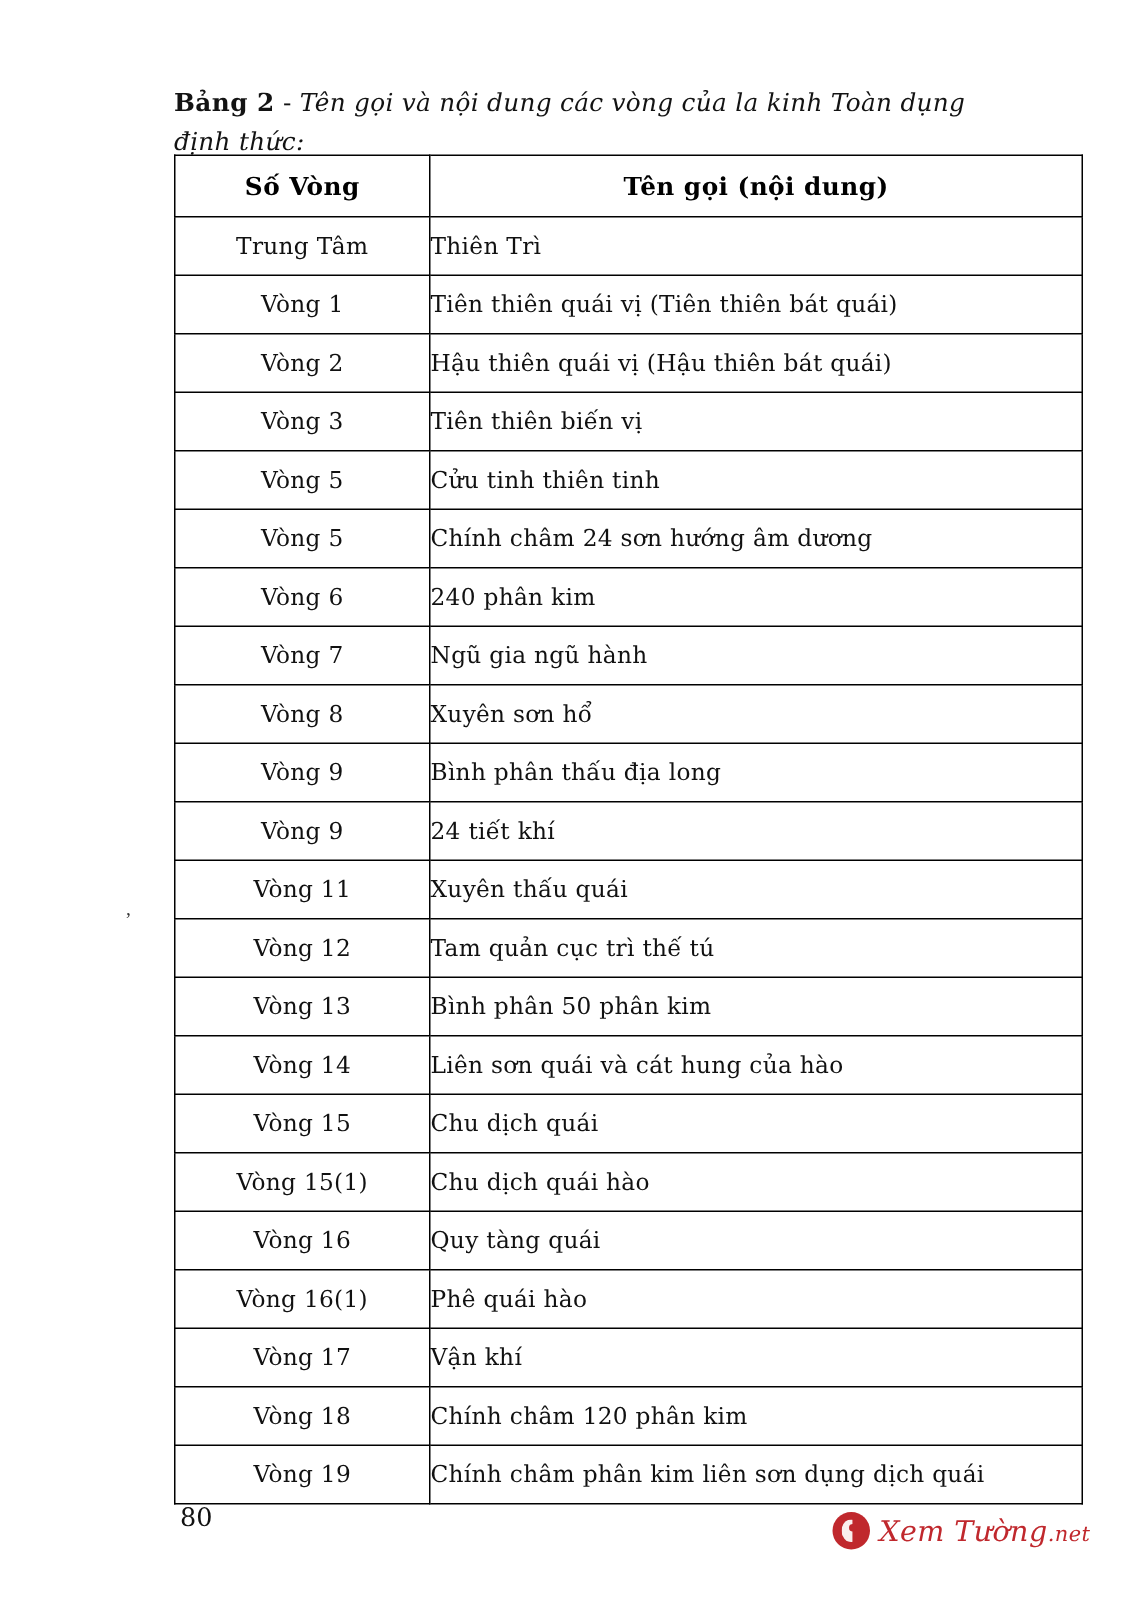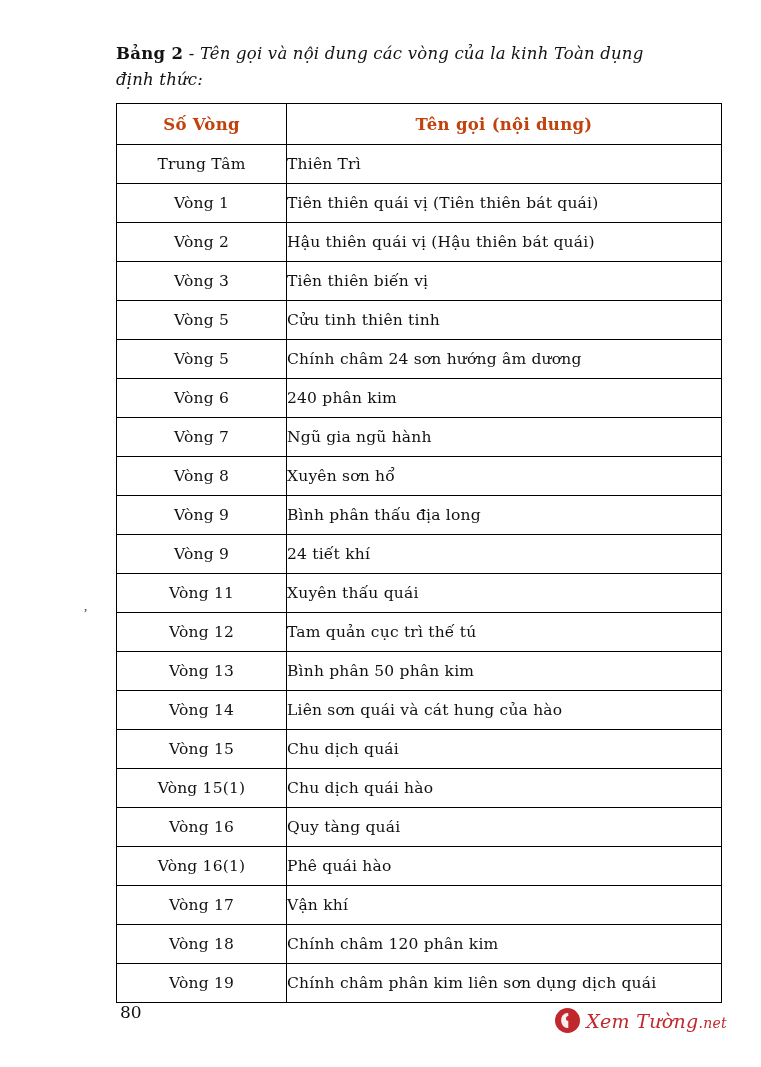--- a/index.html
+++ b/index.html
@@ -15,21 +15,21 @@
     position: relative;
     overflow: hidden;
   }
   .page {
     position: absolute;
     inset: 0;
   }
   .caption {
     position: absolute;
     left: 116px;
-    top: 41px;
+    top: 56px;
     width: 640px;
     font-family: "DejaVu Serif", serif;
     font-size: 16.5px;
     font-style: italic;
     line-height: 1.55;
     letter-spacing: 0.2px;
     color: #131313;
   }
   .caption .lead {
     font-style: normal;
@@ -56,21 +56,21 @@
   .col-a { width: 170px; }
   .col-b { width: 435px; }
 
   .head-cell {
     height: 40px;
     text-align: center;
     font-family: "DejaVu Serif", serif;
     font-weight: bold;
     font-size: 16.5px;
     letter-spacing: 0.3px;
-    color: #c2410c;
+    color: #000000;
   }
   .cell-a {
     height: 38px;
     text-align: center;
     font-family: "DejaVu Serif", serif;
     font-size: 15.5px;
     letter-spacing: 0.2px;
     color: #111111;
   }
   .cell-b {

